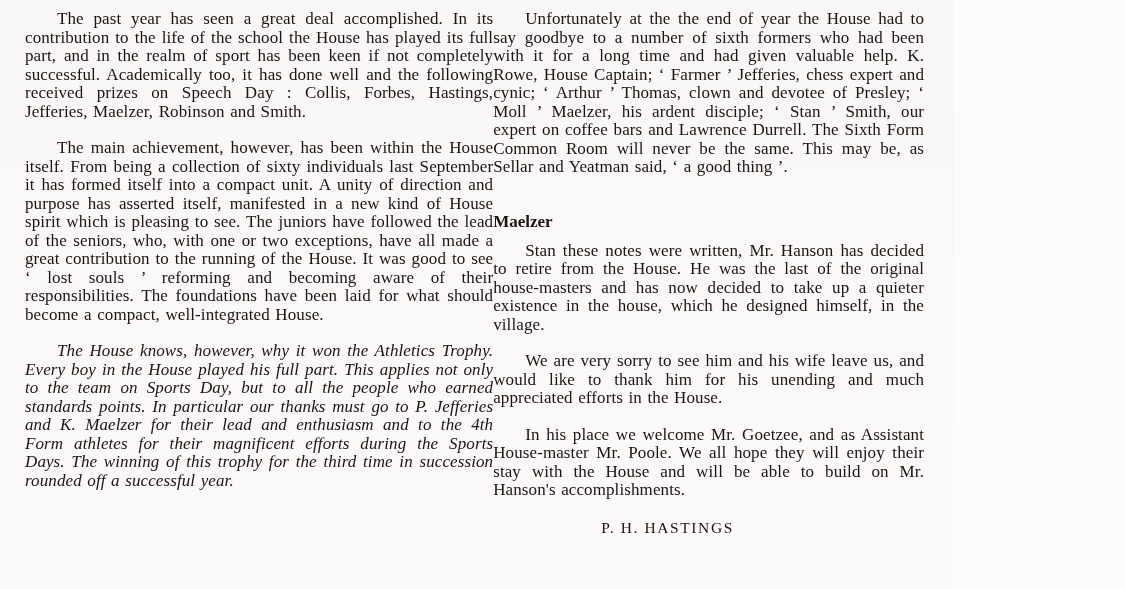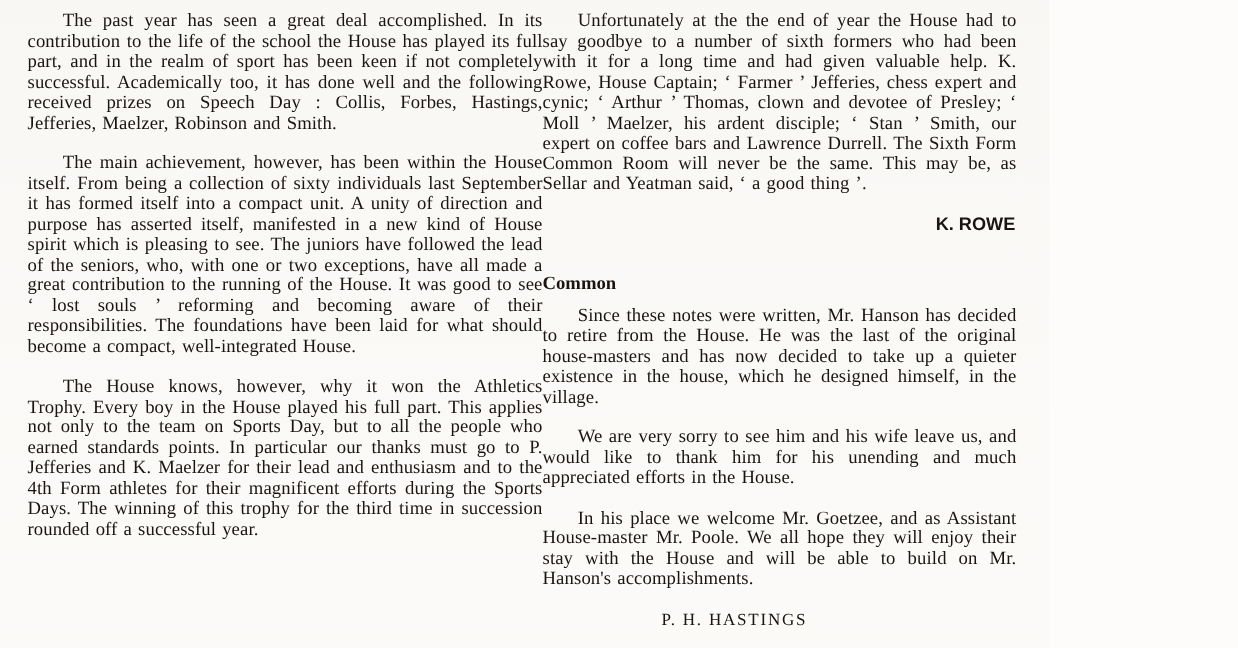--- a/index.html
+++ b/index.html
@@ -31,21 +31,21 @@
   .col-right { width: 507px; }
   p.body-para {
     margin: 0 0 18px 0;
     font-size: 17px;
     line-height: 18.5px;
     text-align: justify;
     text-indent: 32px;
     word-spacing: 1.2px;
     letter-spacing: 0.1px;
   }
-  p.body-para:last-child { margin-bottom: 0; }
+  p.body-para:last-child { margin-bottom: 0; font-style: italic; }
   .sig-rowe {
     text-align: right;
     font-family: "Liberation Sans", "DejaVu Sans", sans-serif;
     font-weight: 700;
     font-size: 16.5px;
     line-height: 18px;
     margin: 2px 1px 0 0;
   }
   .section-heading {
     font-size: 17px;
@@ -68,21 +68,20 @@
 <div class="page">
 
   <div class="col col-left">
     <p class="body-para">The past year has seen a great deal accomplished. In its contribution to the life of the school the House has played its full part, and in the realm of sport has been keen if not completely successful. Academically too, it has done well and the following received prizes on Speech Day : Collis, Forbes, Hastings, Jefferies, Maelzer, Robinson and Smith.</p>
     <p class="body-para">The main achievement, however, has been within the House itself. From being a collection of sixty individuals last September it has formed itself into a compact unit. A unity of direction and purpose has asserted itself, manifested in a new kind of House spirit which is pleasing to see. The juniors have followed the lead of the seniors, who, with one or two exceptions, have all made a great contribution to the running of the House. It was good to see ‘ lost souls ’ reforming and becoming aware of their responsibilities. The foundations have been laid for what should become a compact, well-integrated House.</p>
     <p class="body-para">The House knows, however, why it won the Athletics Trophy. Every boy in the House played his full part. This applies not only to the team on Sports Day, but to all the people who earned standards points. In particular our thanks must go to P. Jefferies and K. Maelzer for their lead and enthusiasm and to the 4th Form athletes for their magnificent efforts during the Sports Days. The winning of this trophy for the third time in succession rounded off a successful year.</p>
   </div>
 
   <div class="col col-right">
     <p class="body-para">Unfortunately at the the end of year the House had to say goodbye to a number of sixth formers who had been with it for a long time and had given valuable help. K. Rowe, House Captain; ‘ Farmer ’ Jefferies, chess expert and cynic; ‘ Arthur ’ Thomas, clown and devotee of Presley; ‘ Moll ’ Maelzer, his ardent disciple; ‘ Stan ’ Smith, our expert on coffee bars and Lawrence Durrell. The Sixth Form Common Room will never be the same. This may be, as Sellar and Yeatman said, ‘ a good thing ’.</p>
-    <div class="sig-rowe">K. ROWE</div>
-    <h3 class="section-heading">Common</h3>
-    <p class="body-para">Since these notes were written, Mr. Hanson has decided to retire from the House. He was the last of the original house-masters and has now decided to take up a quieter existence in the house, which he designed himself, in the village.</p>
+    <h3 class="section-heading">Maelzer</h3>
+    <p class="body-para">Stan these notes were written, Mr. Hanson has decided to retire from the House. He was the last of the original house-masters and has now decided to take up a quieter existence in the house, which he designed himself, in the village.</p>
     <p class="body-para">We are very sorry to see him and his wife leave us, and would like to thank him for his unending and much appreciated efforts in the House.</p>
     <p class="body-para">In his place we welcome Mr. Goetzee, and as Assistant House-master Mr. Poole. We all hope they will enjoy their stay with the House and will be able to build on Mr. Hanson's accomplishments.</p>
     <div class="sig-hastings">P. H. HASTINGS</div>
   </div>
 
 </div>
 
 </body></html>

